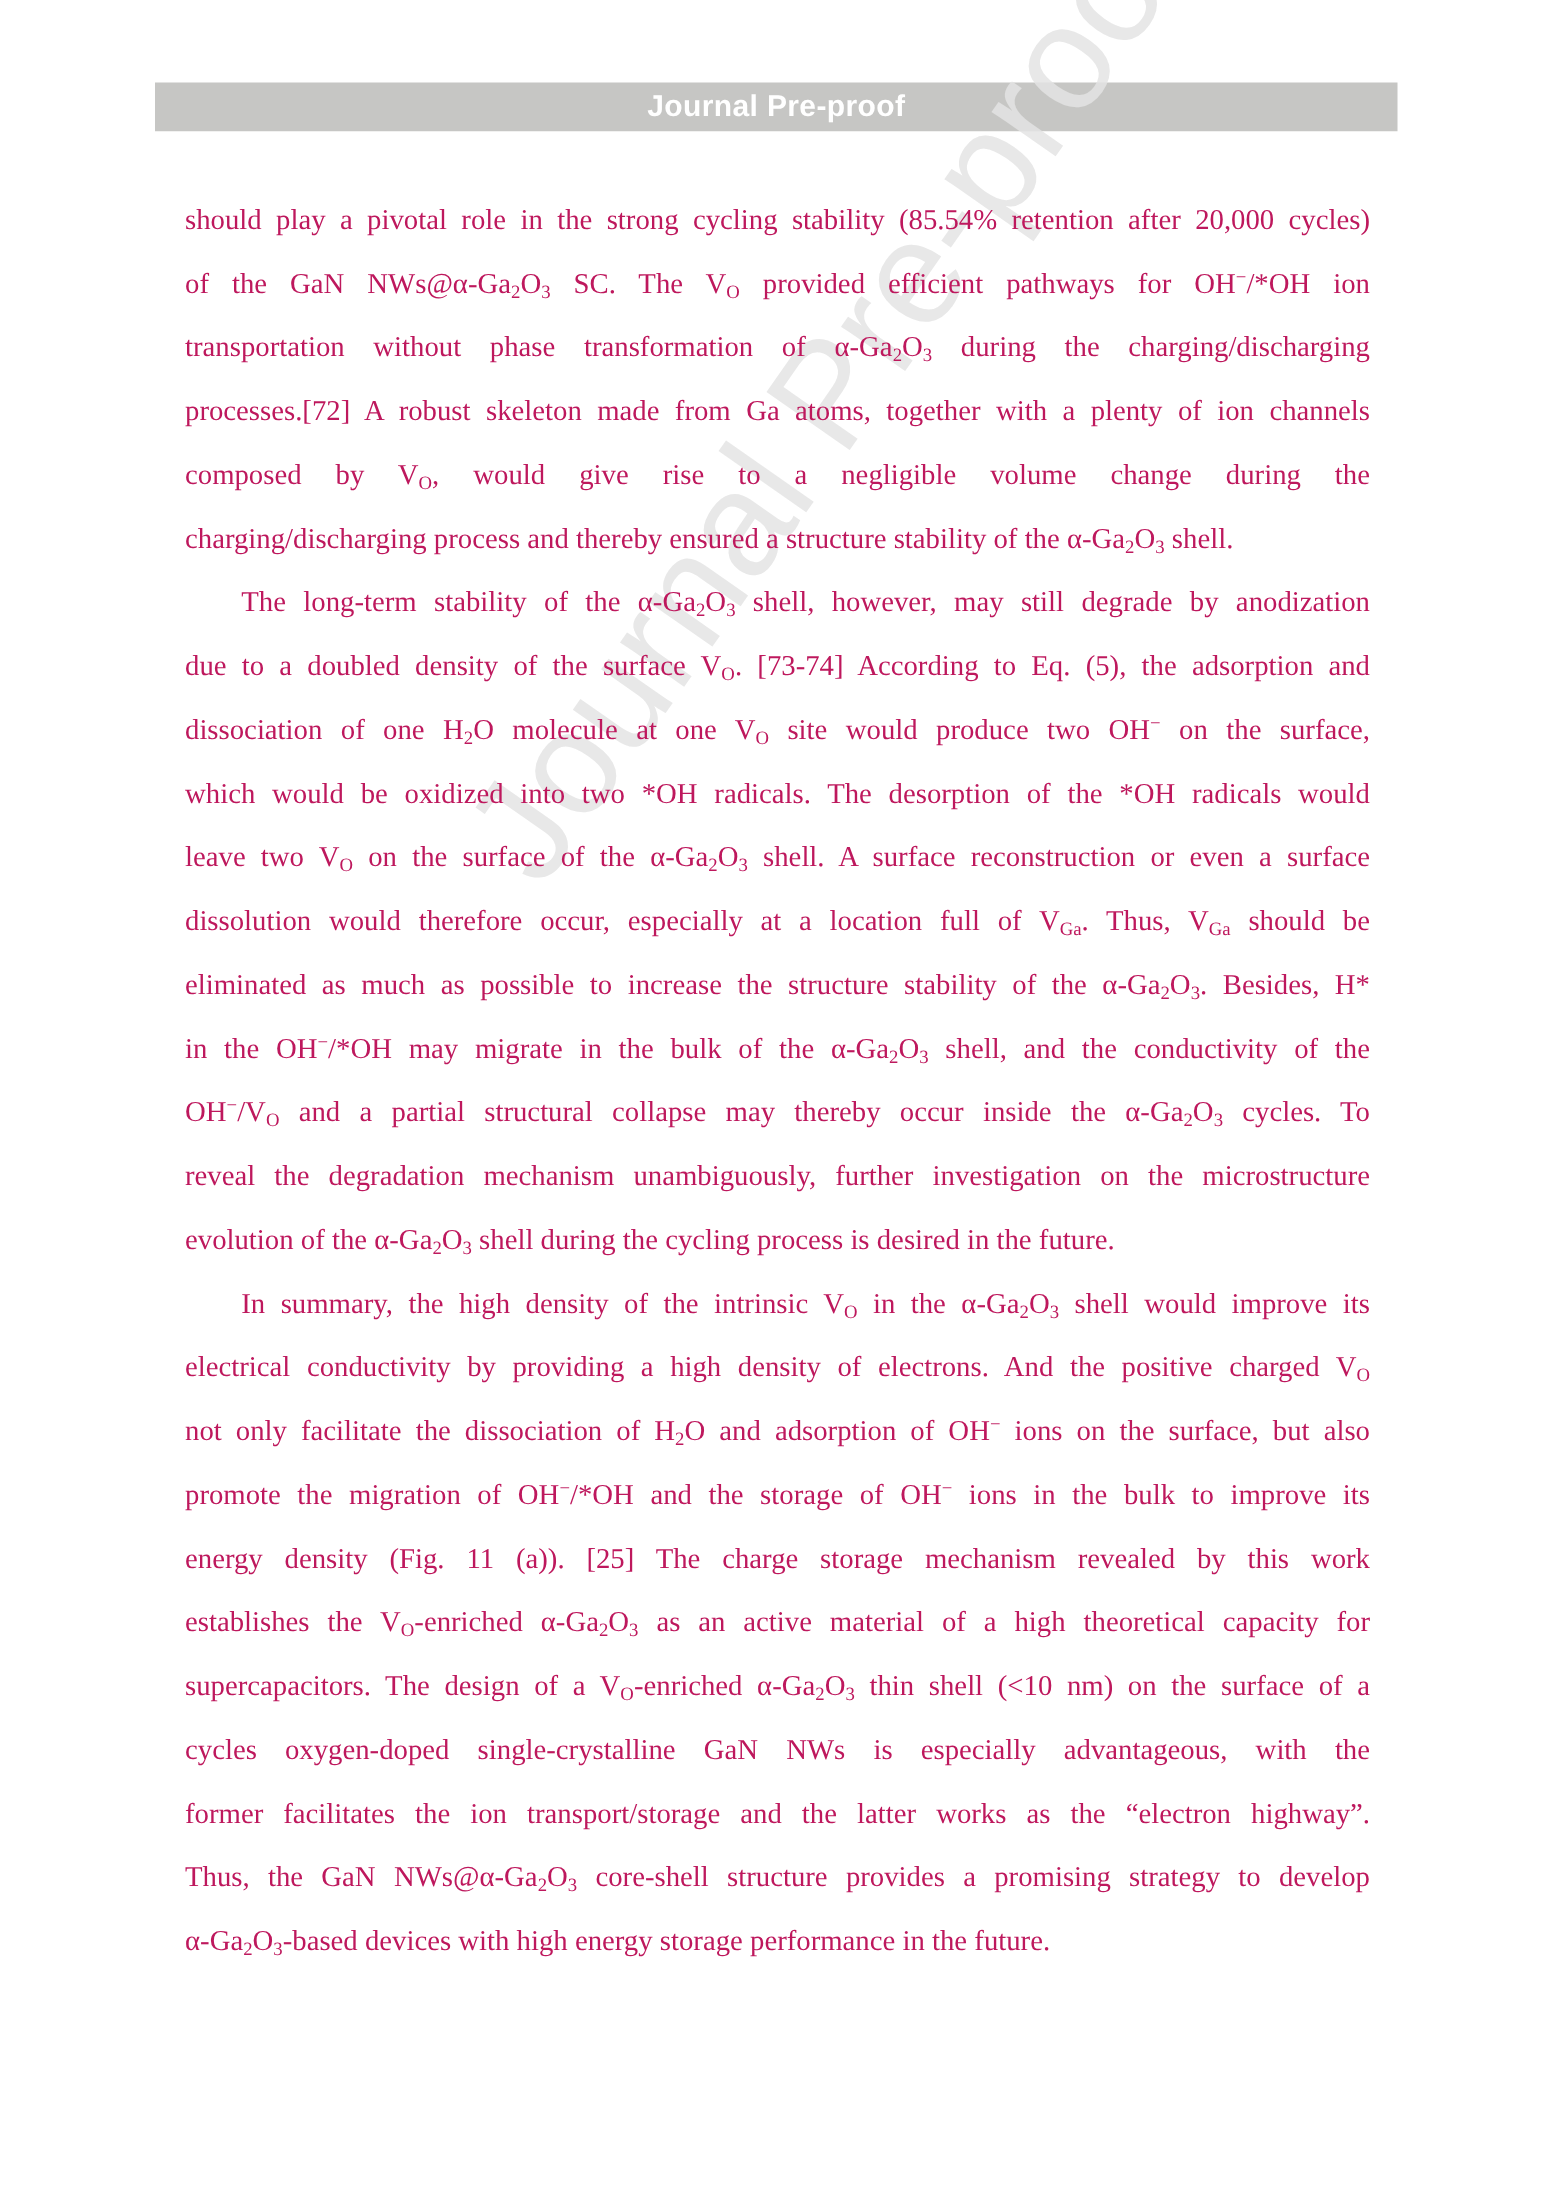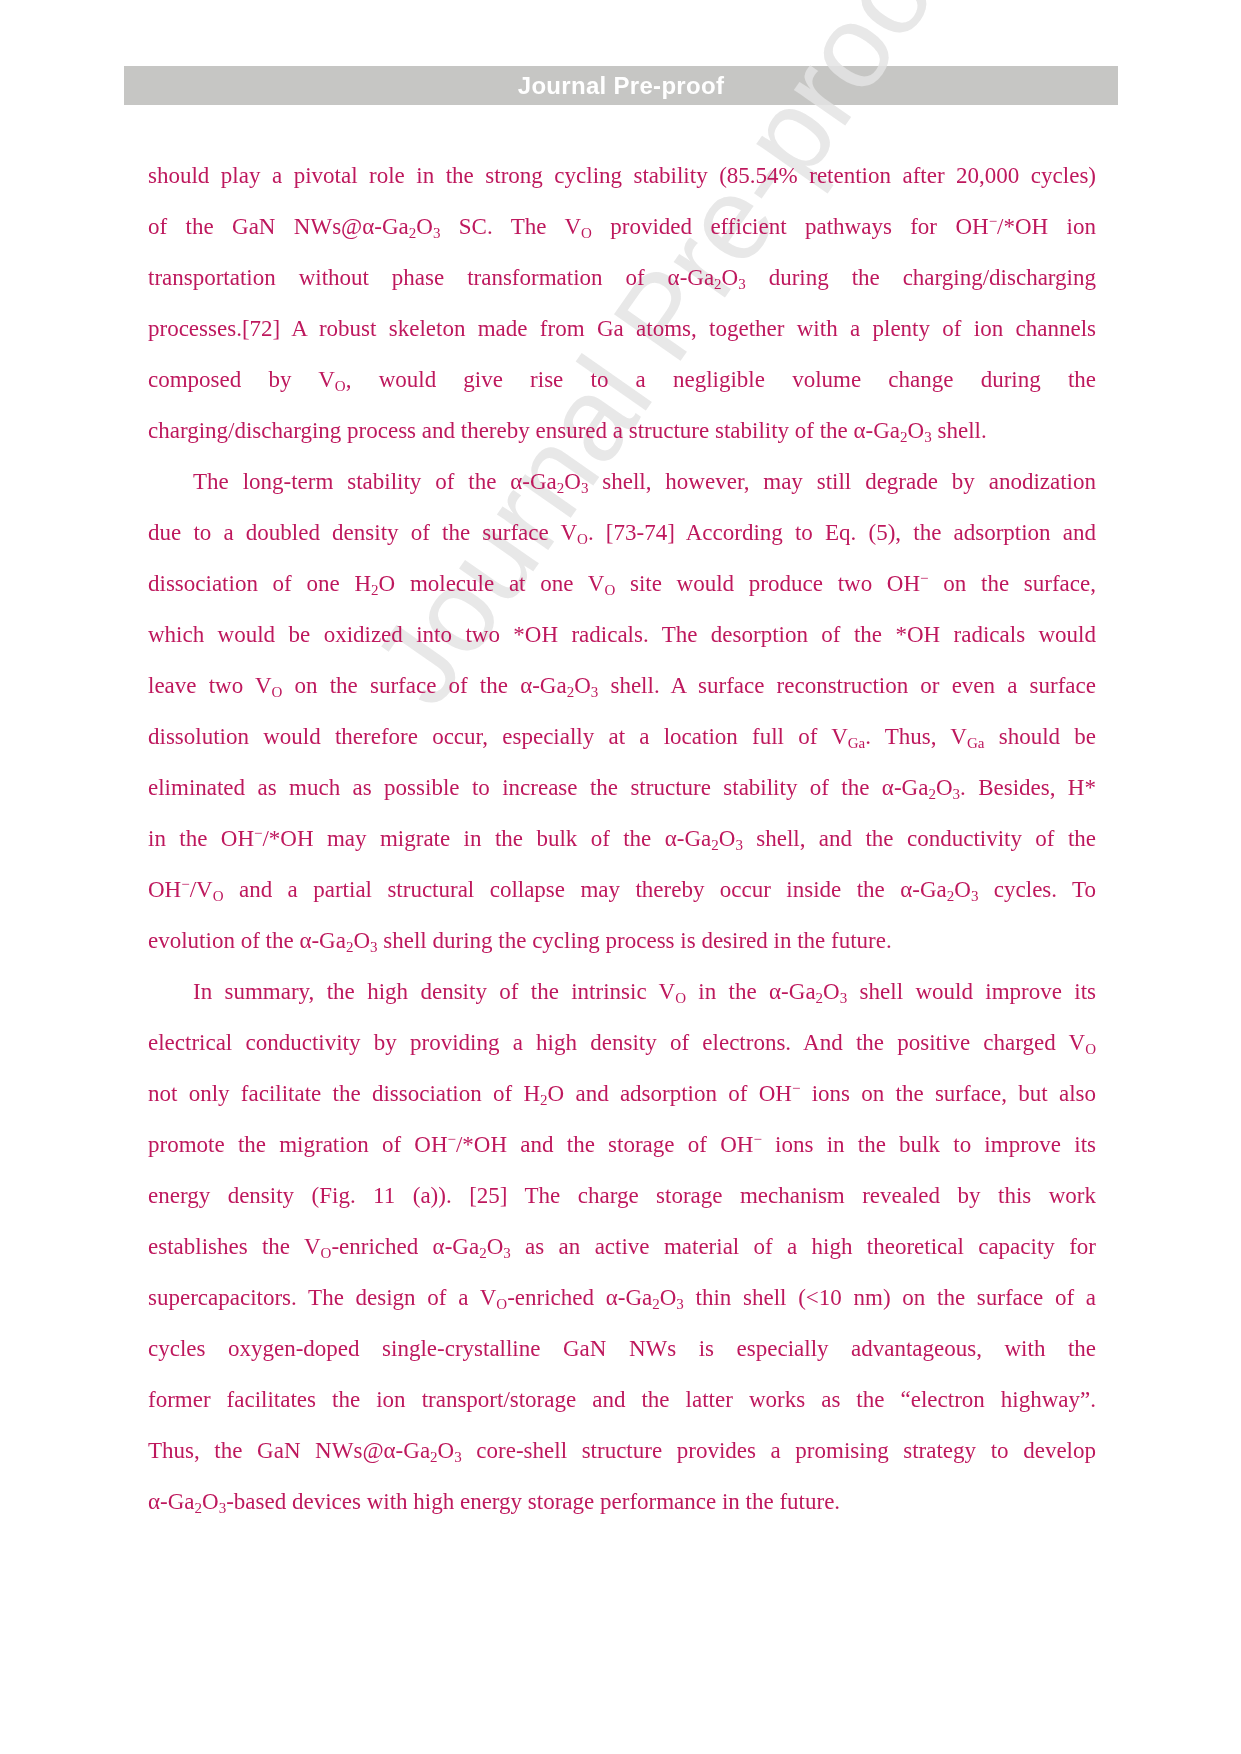--- a/index.html
+++ b/index.html
@@ -56,20 +56,21 @@
     <div>
       <div class="line justify indent"><span>The long-term stability of the α-Ga</span><sub>2</sub><span>O</span><sub>3</sub><span> shell, however, may still degrade by anodization</span></div>
       <div class="line justify"><span>due to a doubled density of the surface V</span><sub>O</sub><span>. [73-74] According to Eq. (5), the adsorption and</span></div>
       <div class="line justify"><span>dissociation of one H</span><sub>2</sub><span>O molecule at one V</span><sub>O</sub><span> site would produce two OH</span><sup>−</sup><span> on the surface,</span></div>
       <div class="line justify"><span>which would be oxidized into two *OH radicals. The desorption of the *OH radicals would</span></div>
       <div class="line justify"><span>leave two V</span><sub>O</sub><span> on the surface of the α-Ga</span><sub>2</sub><span>O</span><sub>3</sub><span> shell. A surface reconstruction or even a surface</span></div>
       <div class="line justify"><span>dissolution would therefore occur, especially at a location full of V</span><sub>Ga</sub><span>. Thus, V</span><sub>Ga</sub><span> should be</span></div>
       <div class="line justify"><span>eliminated as much as possible to increase the structure stability of the α-Ga</span><sub>2</sub><span>O</span><sub>3</sub><span>. Besides, H*</span></div>
       <div class="line justify"><span>in the OH</span><sup>−</sup><span>/*OH may migrate in the bulk of the α-Ga</span><sub>2</sub><span>O</span><sub>3</sub><span> shell, and the conductivity of the</span></div>
       <div class="line justify"><span>OH</span><sup>−</sup><span>/V</span><sub>O</sub><span> and a partial structural collapse may thereby occur inside the α-Ga</span><sub>2</sub><span>O</span><sub>3</sub><span> cycles. To</span></div>
+      <div class="line justify"><span>reveal the degradation mechanism unambiguously, further investigation on the microstructure</span></div>
       <div class="line"><span>evolution of the α-Ga</span><sub>2</sub><span>O</span><sub>3</sub><span> shell during the cycling process is desired in the future.</span></div>
     </div>
     <div>
       <div class="line justify indent"><span>In summary, the high density of the intrinsic V</span><sub>O</sub><span> in the α-Ga</span><sub>2</sub><span>O</span><sub>3</sub><span> shell would improve its</span></div>
       <div class="line justify"><span>electrical conductivity by providing a high density of electrons. And the positive charged V</span><sub>O</sub></div>
       <div class="line justify"><span>not only facilitate the dissociation of H</span><sub>2</sub><span>O and adsorption of OH</span><sup>−</sup><span> ions on the surface, but also</span></div>
       <div class="line justify"><span>promote the migration of OH</span><sup>−</sup><span>/*OH and the storage of OH</span><sup>−</sup><span> ions in the bulk to improve its</span></div>
       <div class="line justify"><span>energy density (Fig. 11 (a)). [25] The charge storage mechanism revealed by this work</span></div>
       <div class="line justify"><span>establishes the V</span><sub>O</sub><span>-enriched α-Ga</span><sub>2</sub><span>O</span><sub>3</sub><span> as an active material of a high theoretical capacity for</span></div>
       <div class="line justify"><span>supercapacitors. The design of a V</span><sub>O</sub><span>-enriched α-Ga</span><sub>2</sub><span>O</span><sub>3</sub><span> thin shell (&lt;10 nm) on the surface of a</span></div>

